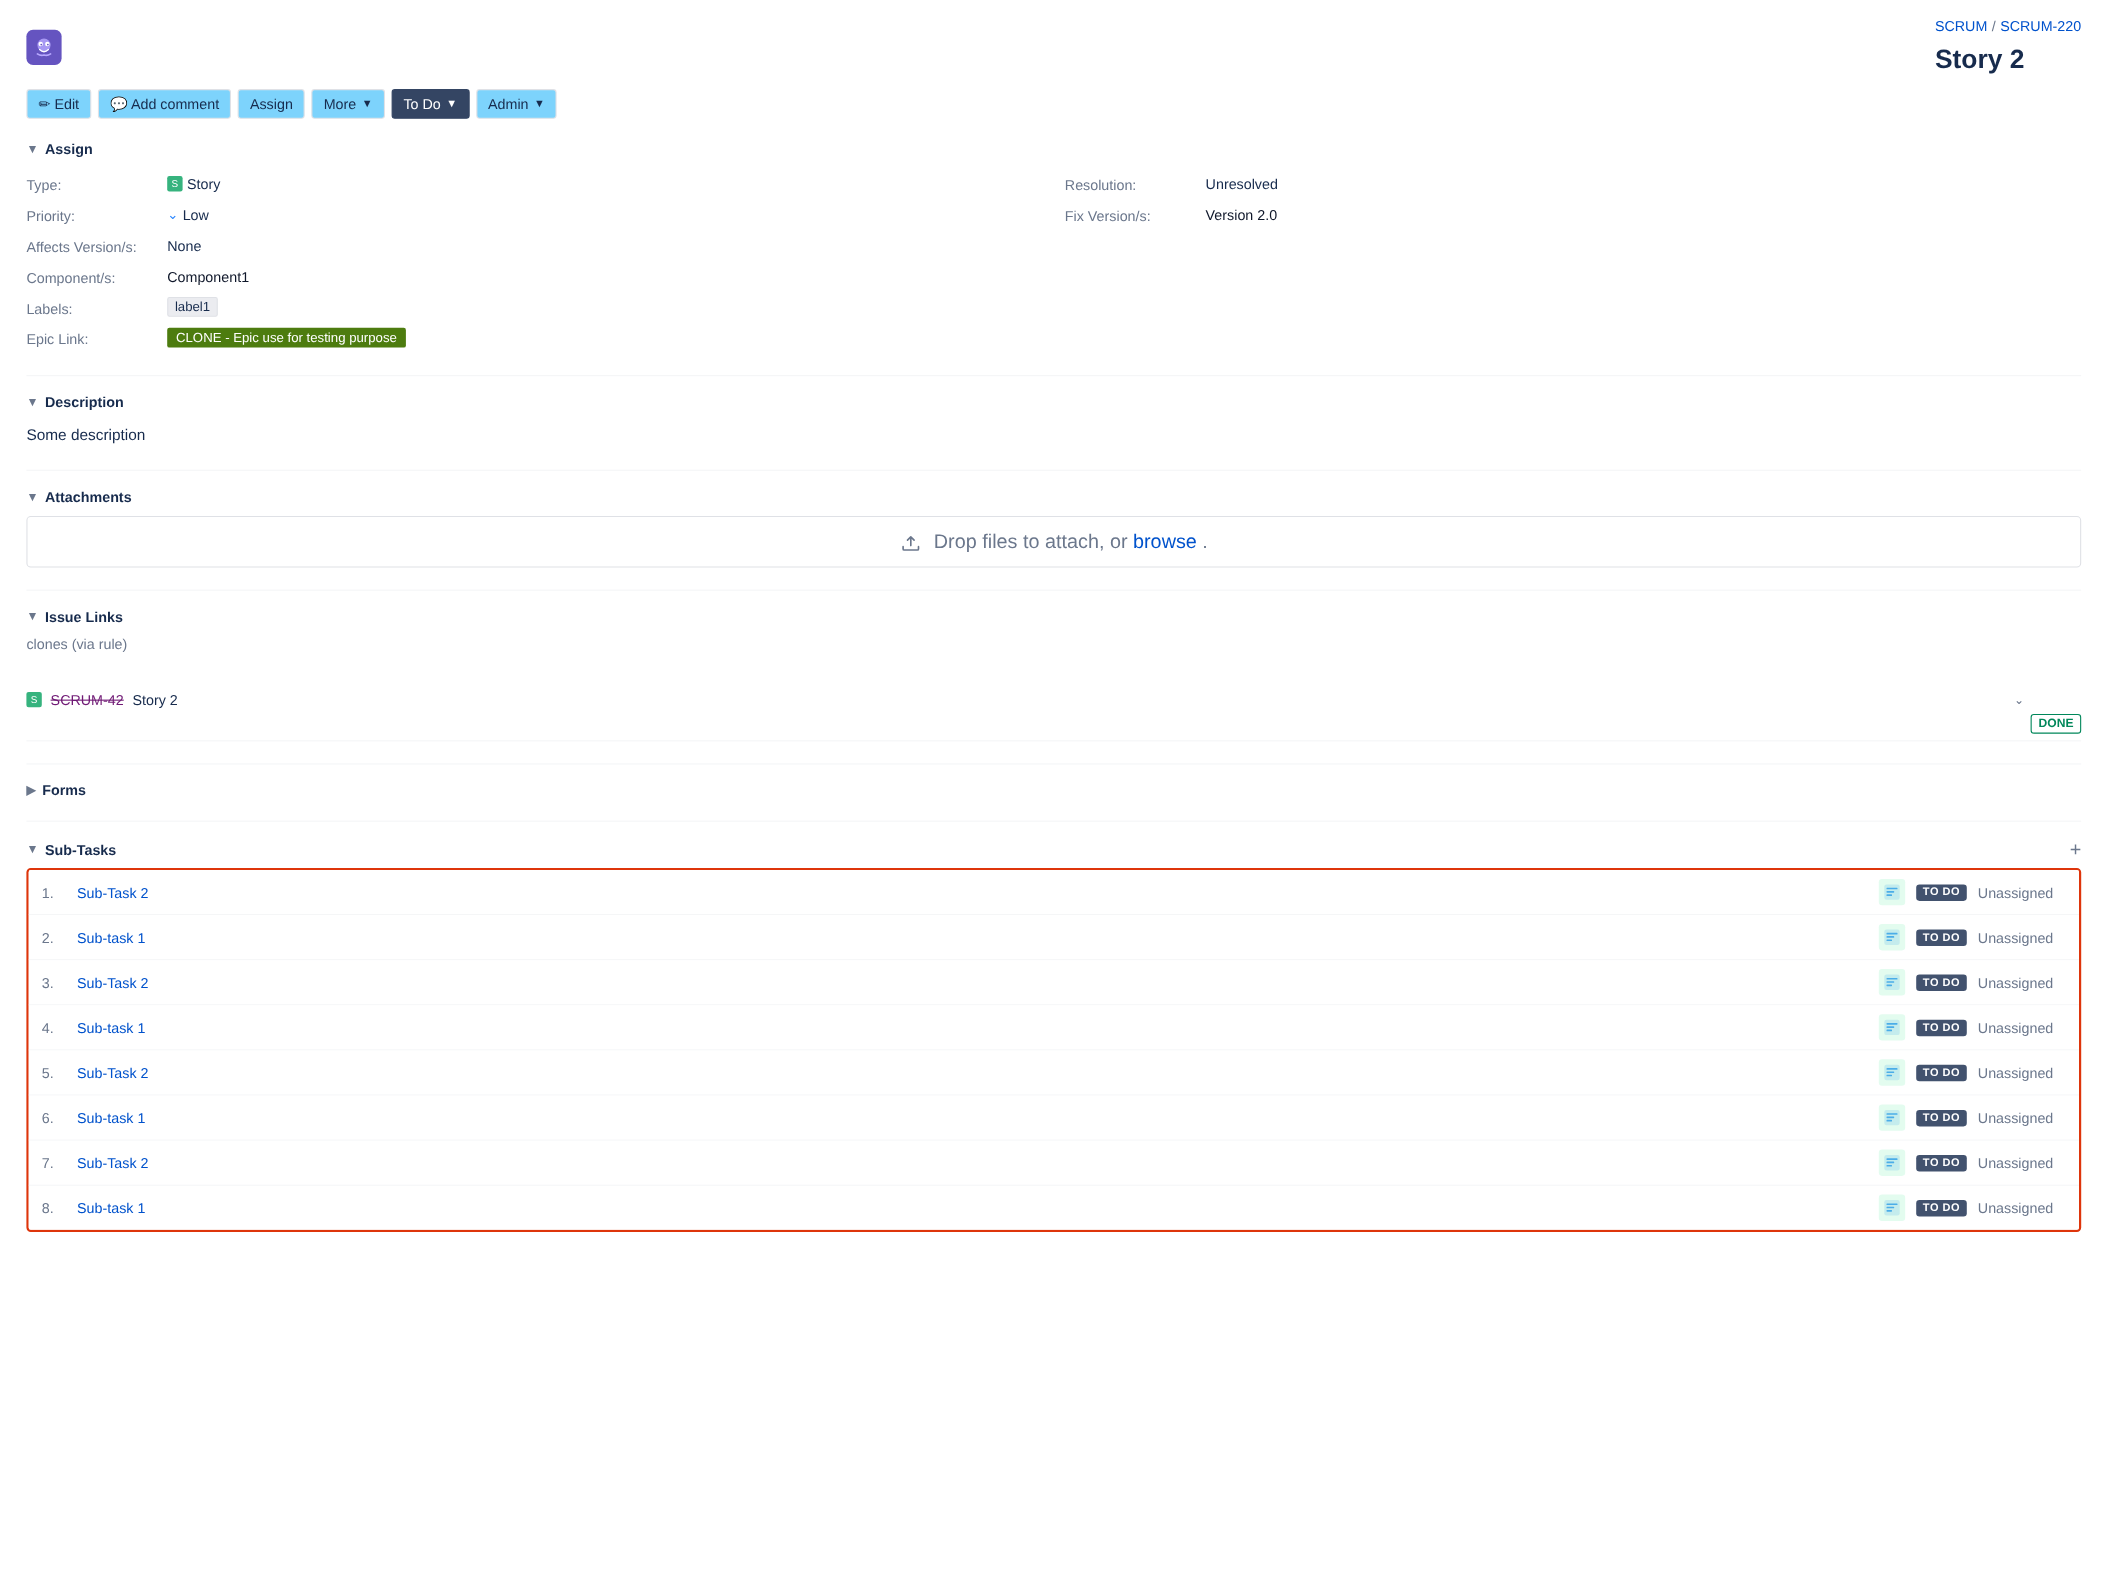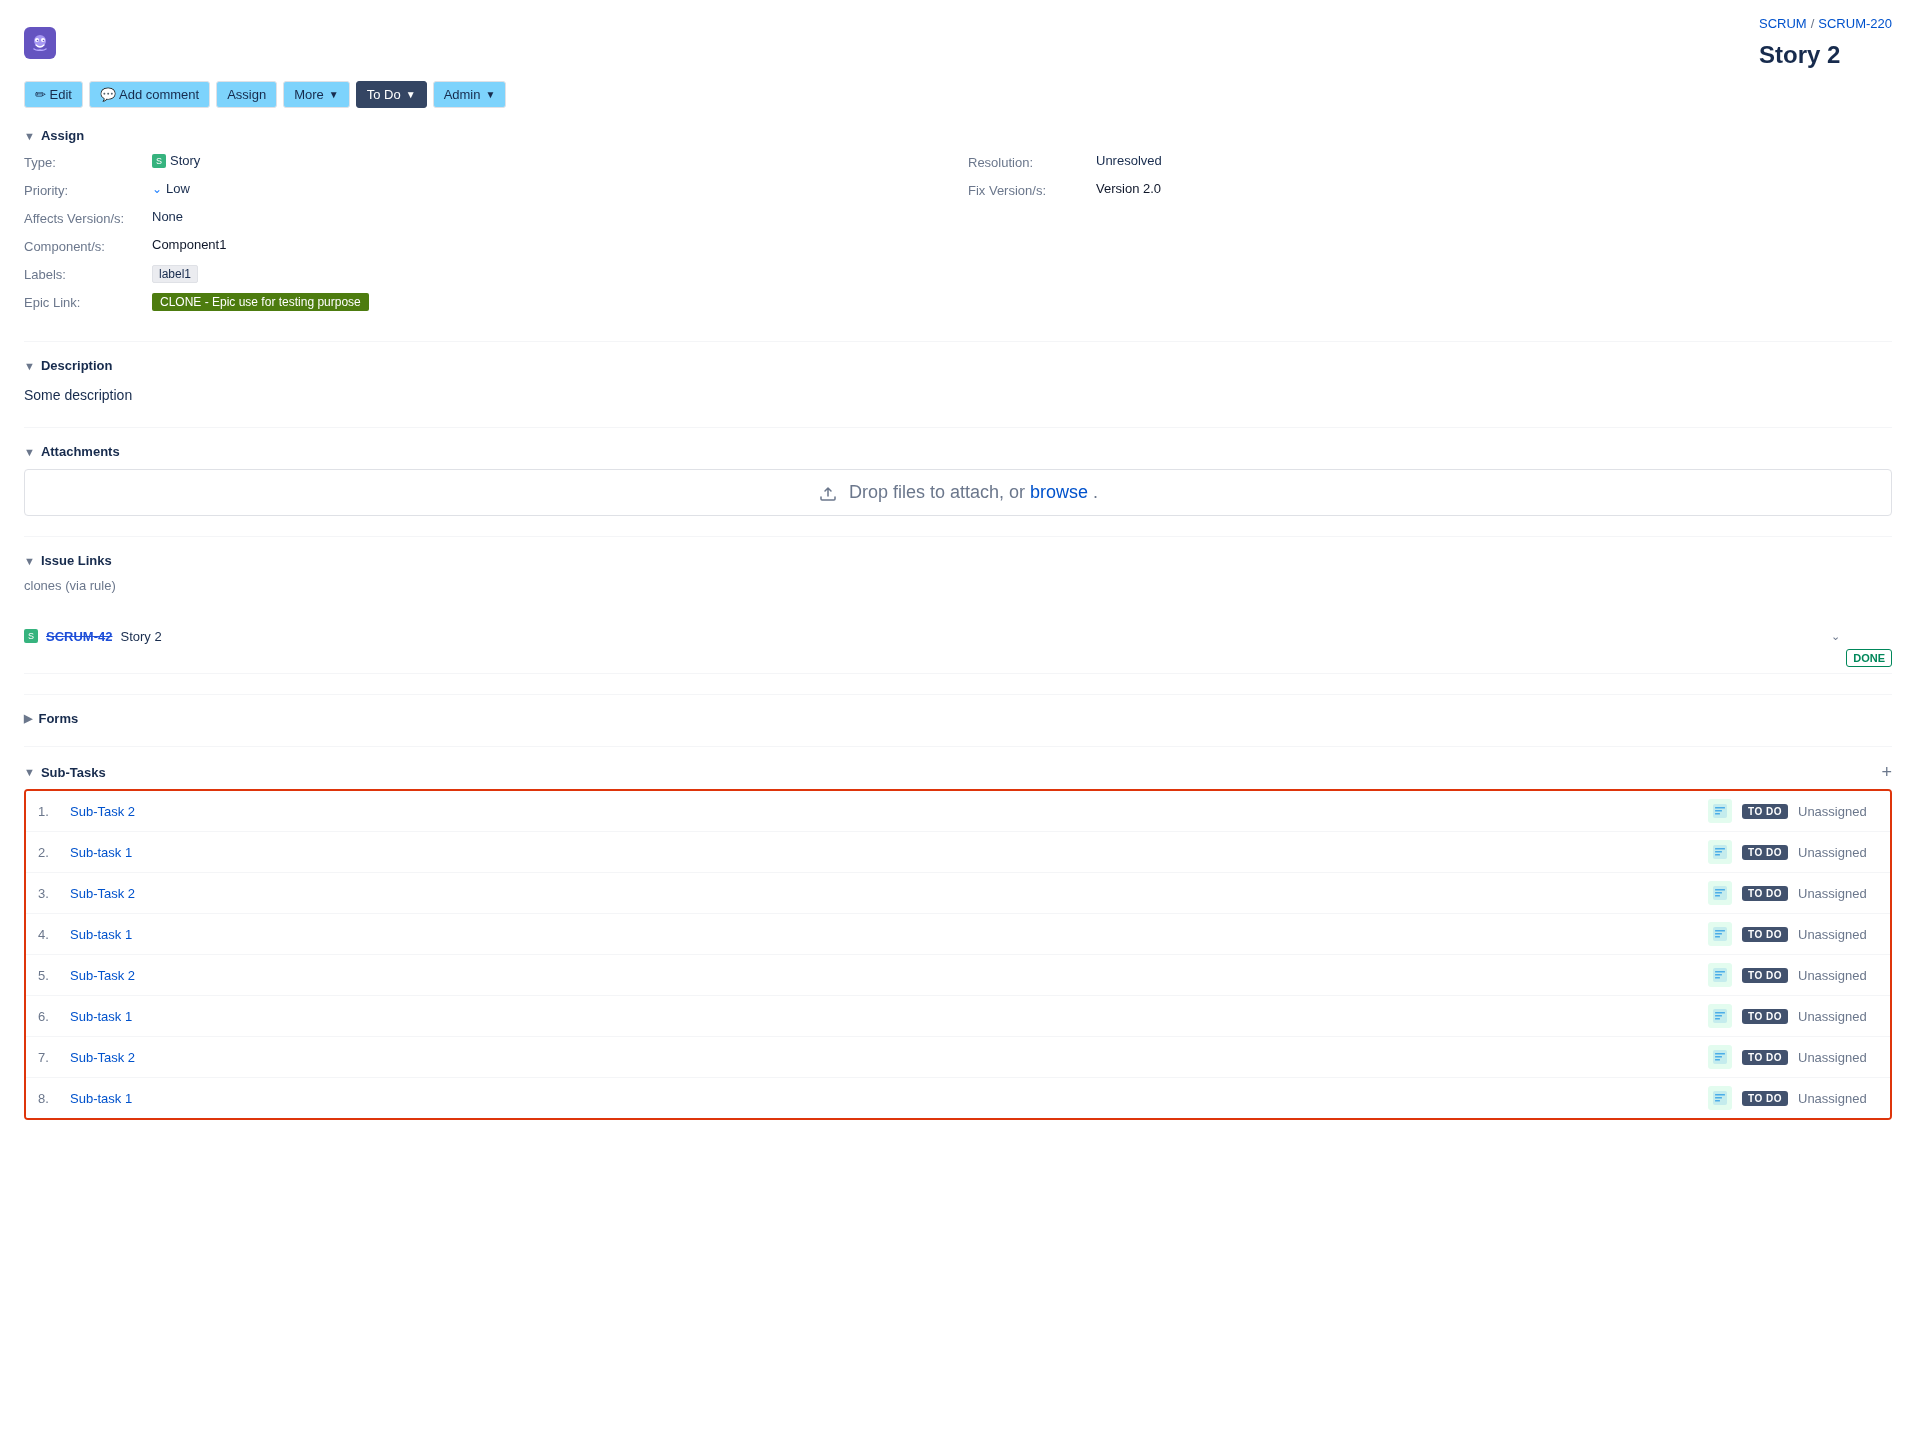--- a/index.html
+++ b/index.html
@@ -24,21 +24,21 @@
     .btn-todo { background: #344563; color: #fff; border-color: #344563; }
     .chevron { font-size: 10px; }
     
     
     .section { margin-bottom: 20px; }
     .section-header { display: flex; align-items: center; gap: 6px; font-size: 13px; font-weight: 600; color: #172b4d; margin-bottom: 10px; cursor: pointer; user-select: none; }
     .section-toggle { color: #6b778c; font-size: 11px; }
     
     
     .details-grid { display: grid; grid-template-columns: 1fr 1fr; gap: 6px 20px; }
-    .detail-row { display: flex; align-items: flex-start; gap: 8px; min-height: 28px; }
+    .detail-row { display: flex; align-items: center; gap: 8px; min-height: 28px; }
     .detail-label { color: #6b778c; font-size: 13px; min-width: 120px; flex-shrink: 0; padding-top: 2px; }
     .detail-value { font-size: 13px; color: #172b4d; display: flex; align-items: center; gap: 4px; flex-wrap: wrap; }
     .detail-value a { color: #0f172a; text-decoration: none; }
     
     .priority-icon { color: #2684ff; font-size: 12px; }
     .story-icon { width: 14px; height: 14px; background: #36b37e; border-radius: 2px; display: inline-flex; align-items: center; justify-content: center; color: #fff; font-size: 9px; flex-shrink: 0; }
     
     .label-tag { background: #ebecf0; border-radius: 2px; padding: 1px 6px; font-size: 12px; color: #172b4d; border: 1px solid #dfe1e6; }
     
     .epic-link { background: #4d7c0f; color: #fff; border-radius: 2px; padding: 2px 8px; font-size: 12px; font-weight: 500; }
@@ -46,21 +46,21 @@
     
     .description-text { font-size: 14px; color: #172b4d; padding: 4px 0; }
     
     
     .drop-zone { border: 1px solid #dfe1e6; border-radius: 4px; padding: 12px; text-align: center; color: #6b778c; font-size: 18px; }
     .drop-zone-link { color: #0052cc; text-decoration: none; }
     
     
     .link-group-label { font-size: 13px; font-weight: 400; color: #6b778c; margin-bottom: 6px; }
     .link-item { display: flex; align-items: center; gap: 8px; padding: 6px 0; border-bottom: 1px solid #f4f5f7; }
-    .link-issue-key { color: #1d4ed8; text-decoration: line-through; font-size: 13px; font-weight: bold; }
+    .link-issue-key { color: #701a75; text-decoration: line-through; font-size: 13px; }
     .link-title { font-size: 13px; color: #172b4d; }
     .link-status { margin-left: auto; display: flex; align-items: center; gap: 6px; }
     .status-badge { font-size: 11px; font-weight: 600; padding: 2px 6px; border-radius: 3px; }
     .status-done { color: #00875a; border: 1px solid #00875a; margin-top: 44px; }
     .done-chevron { color: #6b778c; font-size: 11px; }
     
     
     .subtasks-header { display: flex; align-items: center; justify-content: space-between; margin-bottom: 8px; }
     .subtasks-title { display: flex; align-items: center; gap: 6px; font-size: 13px; font-weight: 600; }
     .add-subtask-btn { color: #6b778c; font-size: 18px; cursor: pointer; border: none; background: none; line-height: 1; }

